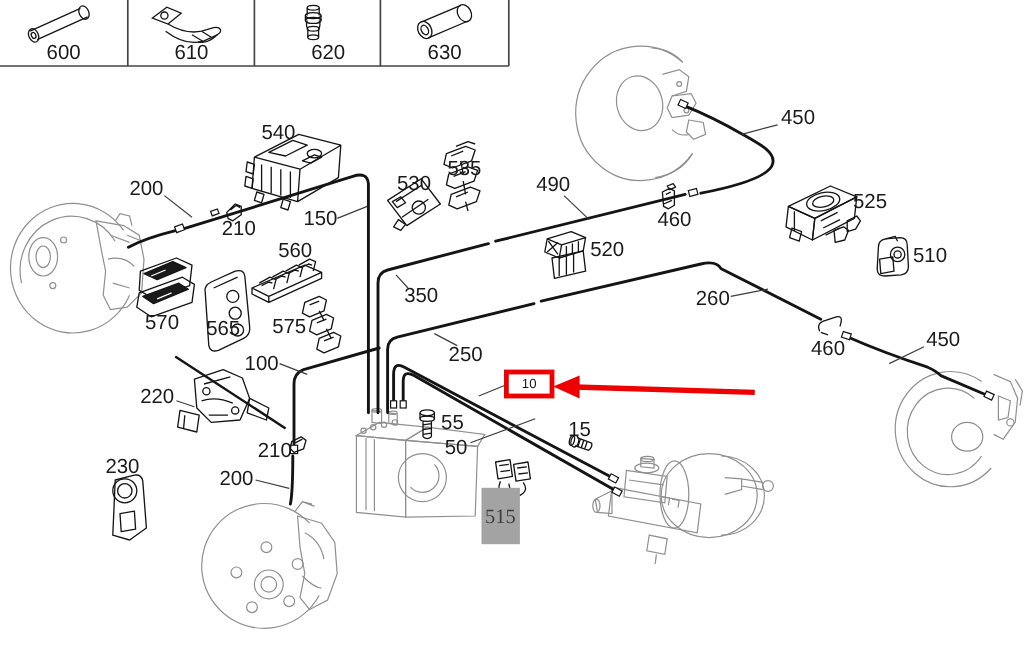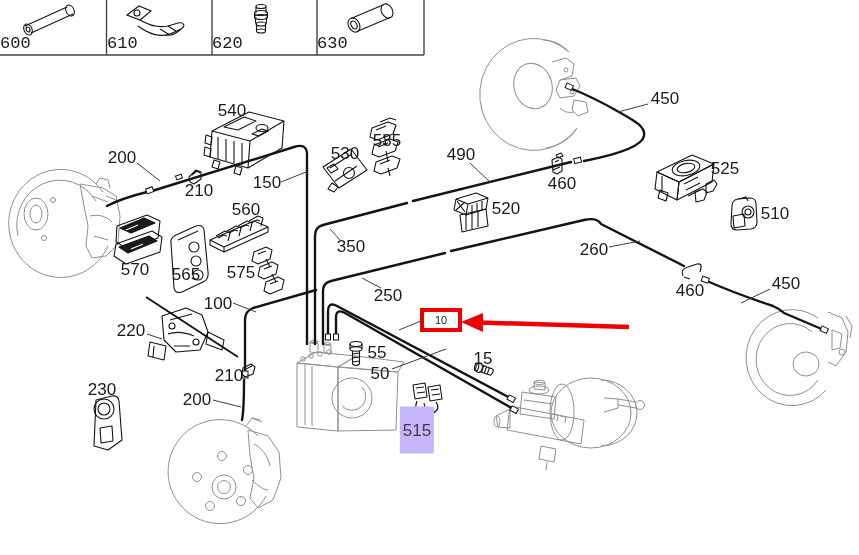--- a/index.html
+++ b/index.html
@@ -2,23 +2,23 @@
 <html><head>
 <meta charset="utf-8">
 <style>
   html,body{margin:0;padding:0;background:#fff;}
   .stage{position:relative;width:859px;height:555px;background:#fff;overflow:hidden;
          font-family:"Liberation Sans",sans-serif;}
   .stage svg{position:absolute;left:0;top:0;}
   .callout{position:absolute;transform:translate(-50%,-50%);font-size:17px;color:#1a1a1a;
            white-space:nowrap;line-height:1;}
   .legend-cell{position:absolute;top:0;height:55px;display:flex;align-items:flex-end;
-               justify-content:flex-start;font-family:Liberation Mono, monospace;}
+               justify-content:center;}
   .legend-cell span{font-size:17px;color:#1a1a1a;line-height:1;padding-bottom:3px;}
-  .selected{background:#c4b5fd;color:#3d3d3d;padding:15px 3px;}
+  .selected{background:#a3a3a3;color:#3d3d3d;padding:15px 3px;font-family:Liberation Serif, serif;}
   .hl-box{position:absolute;left:420px;top:308px;width:34px;height:16px;
           border:4px solid #ee0000;display:flex;align-items:center;justify-content:center;}
   .hl-box span{font-size:11px;color:#1a1a1a;line-height:1;}
 </style>
 </head>
 <body>
 
 <div class="stage">
 
 <svg width="859" height="555" viewBox="0 0 859 555">

